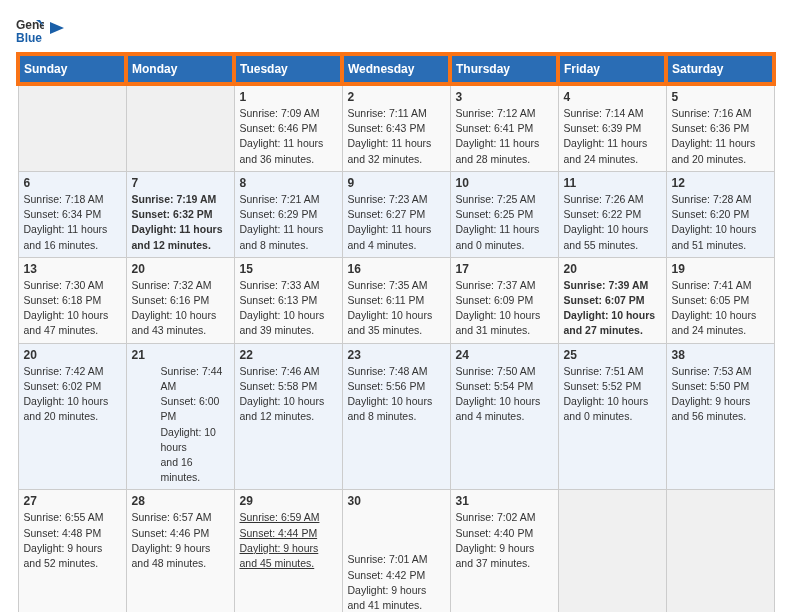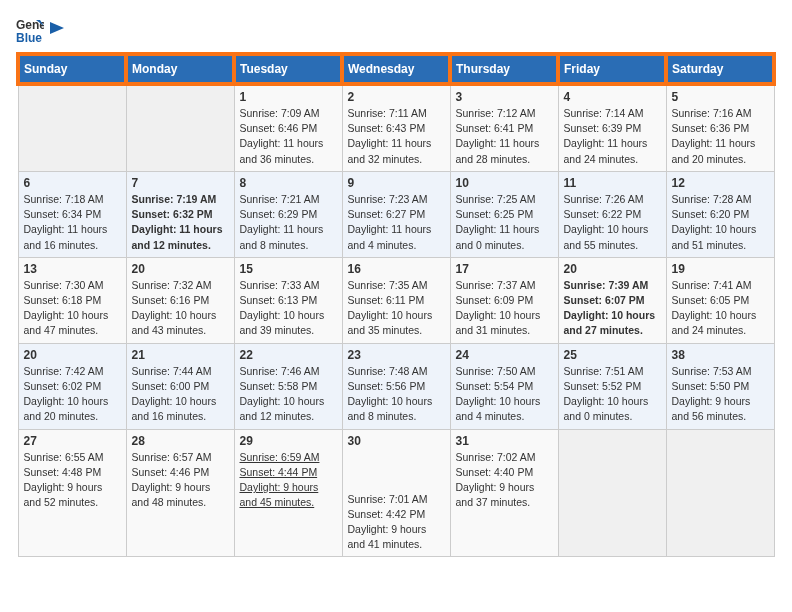--- a/index.html
+++ b/index.html
@@ -279,21 +279,21 @@
       <tr>
         <td>
           <span class="day-number">20</span>
           <div class="day-info" style="white-space: pre-line;">Sunrise: 7:42 AM
 Sunset: 6:02 PM
 Daylight: 10 hours
 and 20 minutes.</div>
         </td>
         <td>
           <span class="day-number">21</span>
-          <div class="day-info" style="white-space: pre-line;">Sunrise: 7:44 AM
+          <div class="day-info" style="white-space: pre-line; margin-left: 29px;">Sunrise: 7:44 AM
 Sunset: 6:00 PM
 Daylight: 10 hours
 and 16 minutes.</div>
         </td>
         <td>
           <span class="day-number">22</span>
           <div class="day-info" style="white-space: pre-line;">Sunrise: 7:46 AM
 Sunset: 5:58 PM
 Daylight: 10 hours
 and 12 minutes.</div>

